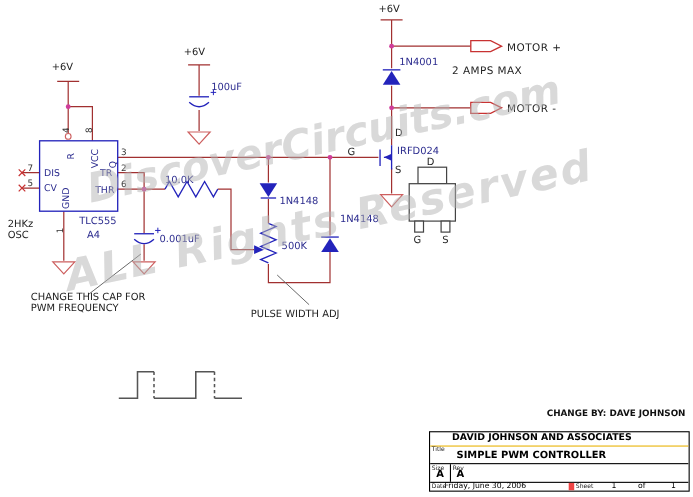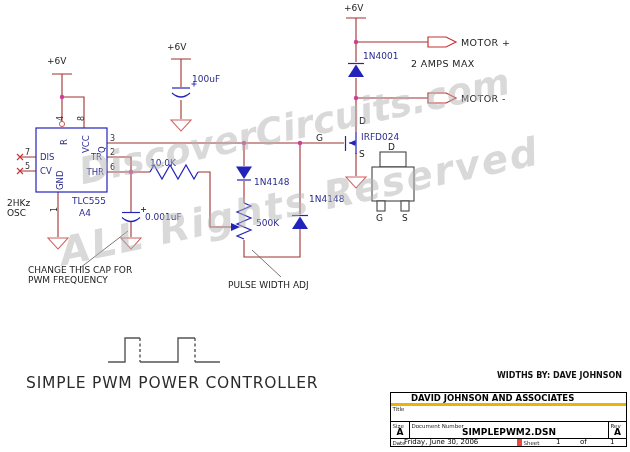--- a/index.html
+++ b/index.html
@@ -39,22 +39,22 @@
   .drawnby{font-size:8px;font-weight:bold;color:#111}
   
   .wm{position:absolute;font-weight:bold;font-style:italic;color:var(--wm);opacity:.5;
       white-space:nowrap;pointer-events:none;z-index:5;text-align:center}
   .wm1{left:75px;top:106px;width:430px;font-size:37px;transform:rotate(-12deg)}
   .wm2{left:55px;top:181px;width:470px;font-size:39px;letter-spacing:2px;transform:rotate(-12deg)}
   
   .tb{position:absolute;left:390px;top:392px;width:237px;height:55px;border:1.3px solid #000;
       background:#fff;color:#000;display:flex;flex-direction:column;box-sizing:border-box;overflow:hidden}
   .tbrow{position:relative;box-sizing:border-box}
-  .tb-company{height:12.5px;border-bottom:3px solid #eab308;font-size:8.5px;font-weight:bold;
-      display:flex;align-items:flex-end;padding-left:20px}
+  .tb-company{height:12.5px;border-bottom:1px solid #eab308;font-size:8.5px;font-weight:bold;
+      display:flex;align-items:flex-start;padding-left:20px}
   .tb-titlerow{height:16.5px;border-bottom:1px solid #000}
   .tb-mid{height:17px;border-bottom:1px solid #000;display:flex}
   .tb-daterow{flex:1;display:flex;font-size:7px}
   .tbtag{position:absolute;left:1.5px;top:0.5px;font-size:5.5px;color:#222}
   .tb-title-val{position:absolute;left:24px;bottom:2px;font-size:9px;font-weight:bold}
   .cell{position:relative;box-sizing:border-box}
   .cell-size{width:19px;border-right:1px solid #000}
   .cell-doc{flex:1;border-right:1px solid #000}
   .cell-rev{width:17px}
   .cellval{position:absolute;left:0;right:0;bottom:1px;text-align:center;font-size:9px;font-weight:bold}
@@ -205,41 +205,37 @@
     <text class="tk" x="28" y="273">CHANGE THIS CAP FOR</text>
     <text class="tk" x="28" y="283">PWM FREQUENCY</text>
     <text class="tk" x="228" y="288">PULSE WIDTH ADJ</text>
 
     <g>
       <path class="wv" d="M108,362 H125 V338 H140 M140,362 H178 V338 H195 M195,362 H220"></path>
       <path class="wvd" d="M140,338 V362 M195,338 V362"></path>
     </g>
   </svg>
 
-  <span class="abs maintitle" style="left:26px;top:374px">SIMPLE PWM POWER CONTROLLER</span>
-  <span class="abs drawnby" style="left:497px;top:371px">WIDTHS BY: DAVE JOHNSON</span>
+  <span class="abs drawnby" style="left:497px;top:371px">CHANGE BY: DAVE JOHNSON</span>
 
   <div class="wm wm1">DiscoverCircuits.com</div>
   <div class="wm wm2">ALL Rights Reserved</div>
 
   <div class="tb">
     <div class="tbrow tb-company">
       <span>DAVID JOHNSON AND ASSOCIATES</span>
     </div>
     <div class="tbrow tb-titlerow">
       <span class="tbtag">Title</span>
+      <span class="tb-title-val">SIMPLE PWM CONTROLLER</span>
     </div>
     <div class="tbrow tb-mid">
       <div class="cell cell-size">
         <span class="tbtag">Size</span>
         <span class="cellval">A</span>
-      </div>
-      <div class="cell cell-doc">
-        <span class="tbtag">Document Number</span>
-        <span class="cellval">SIMPLEPWM2.DSN</span>
       </div>
       <div class="cell cell-rev">
         <span class="tbtag">Rev</span>
         <span class="cellval">A</span>
       </div>
     </div>
     <div class="tbrow tb-daterow">
       <div class="cell cell-date">
         <span class="tbtag">Date</span>
         <span class="dateval">Friday, June 30, 2006</span>

